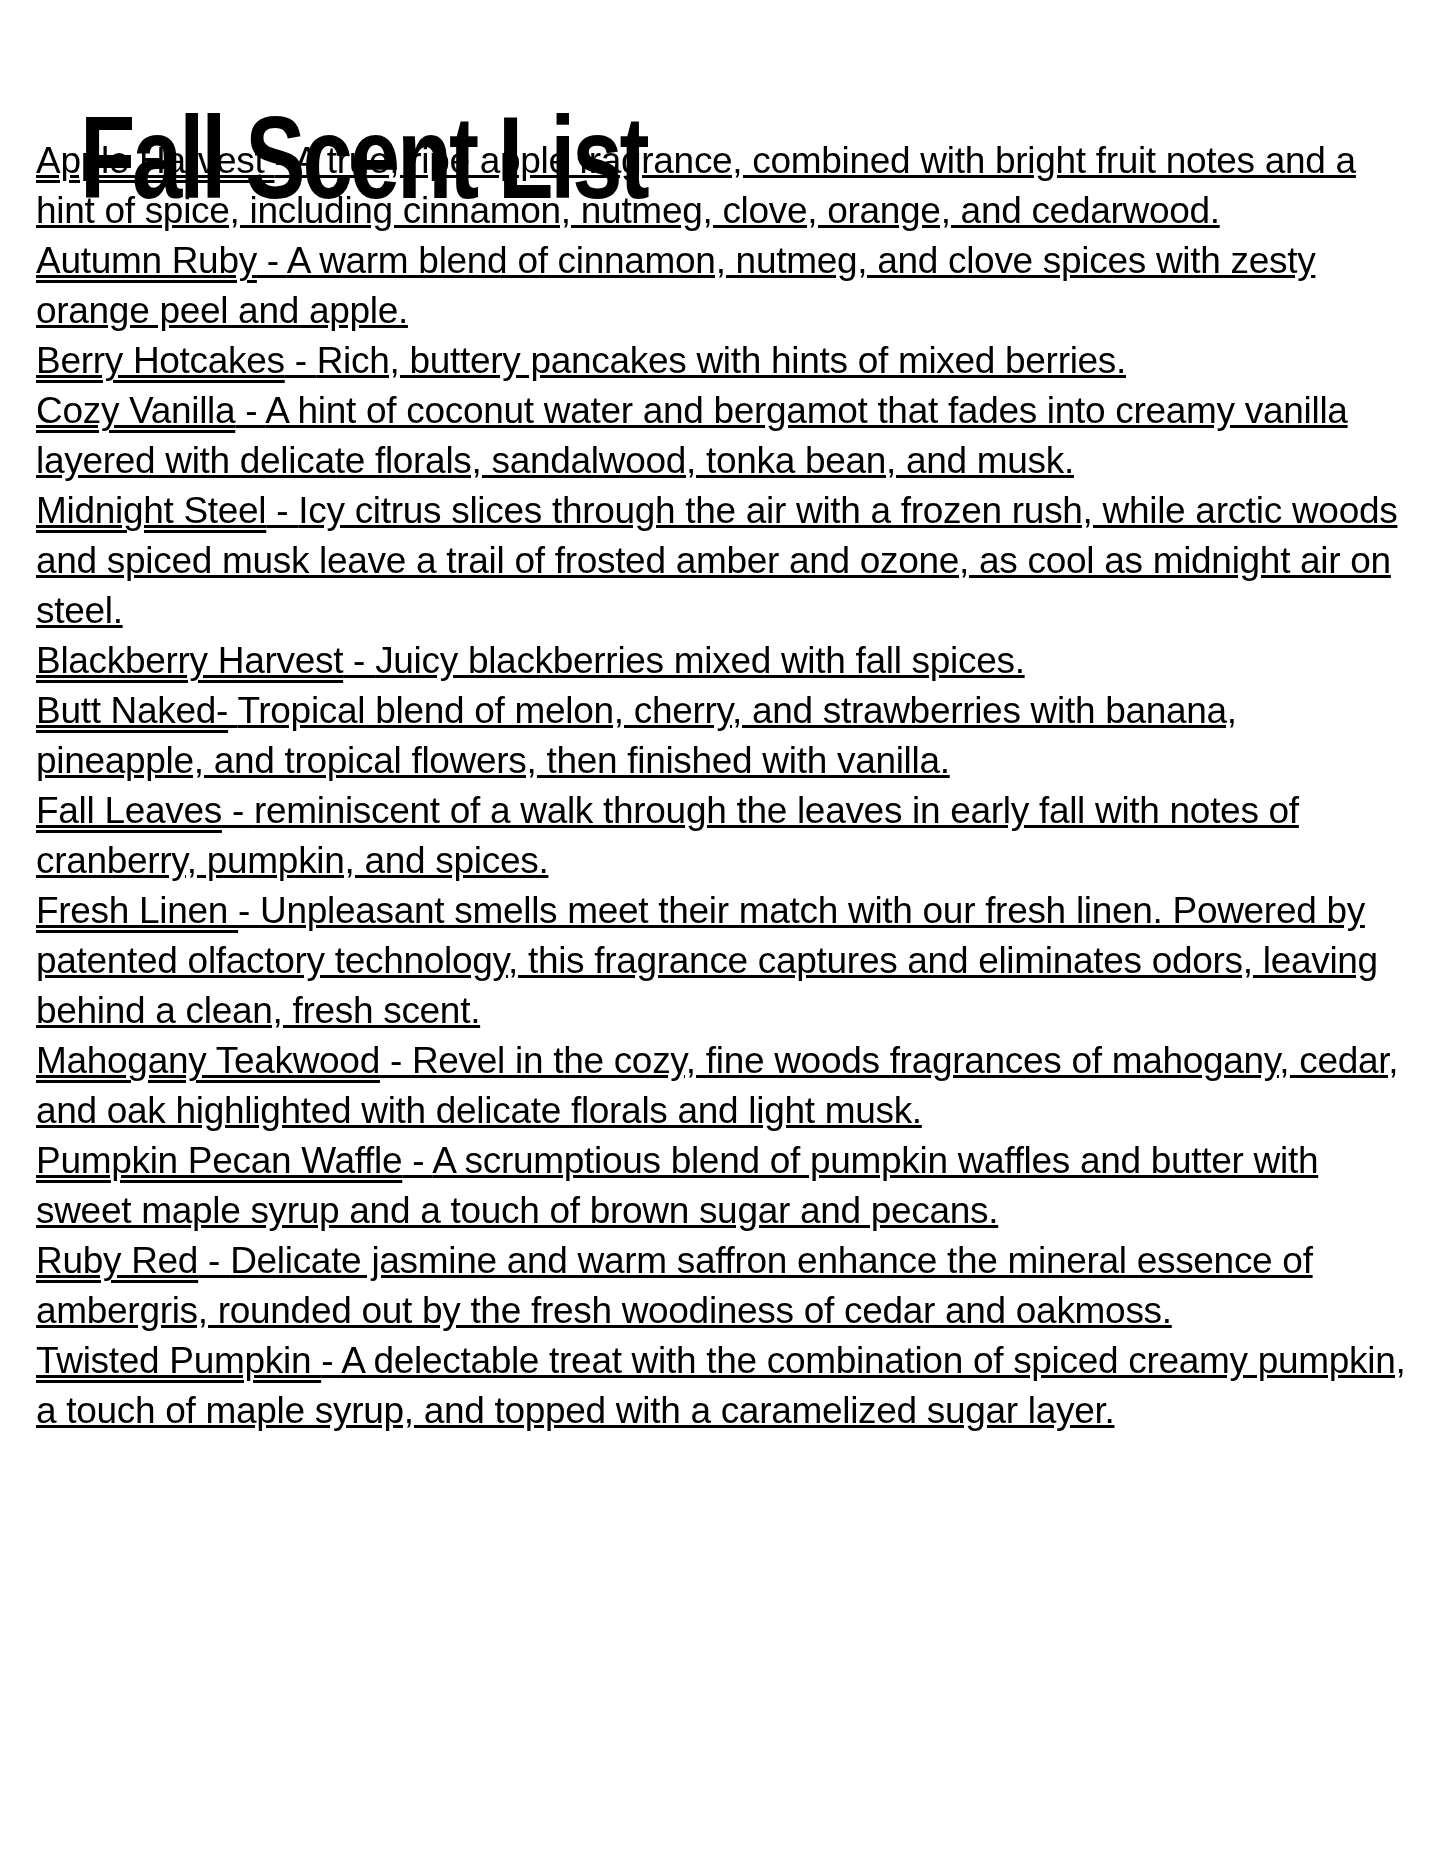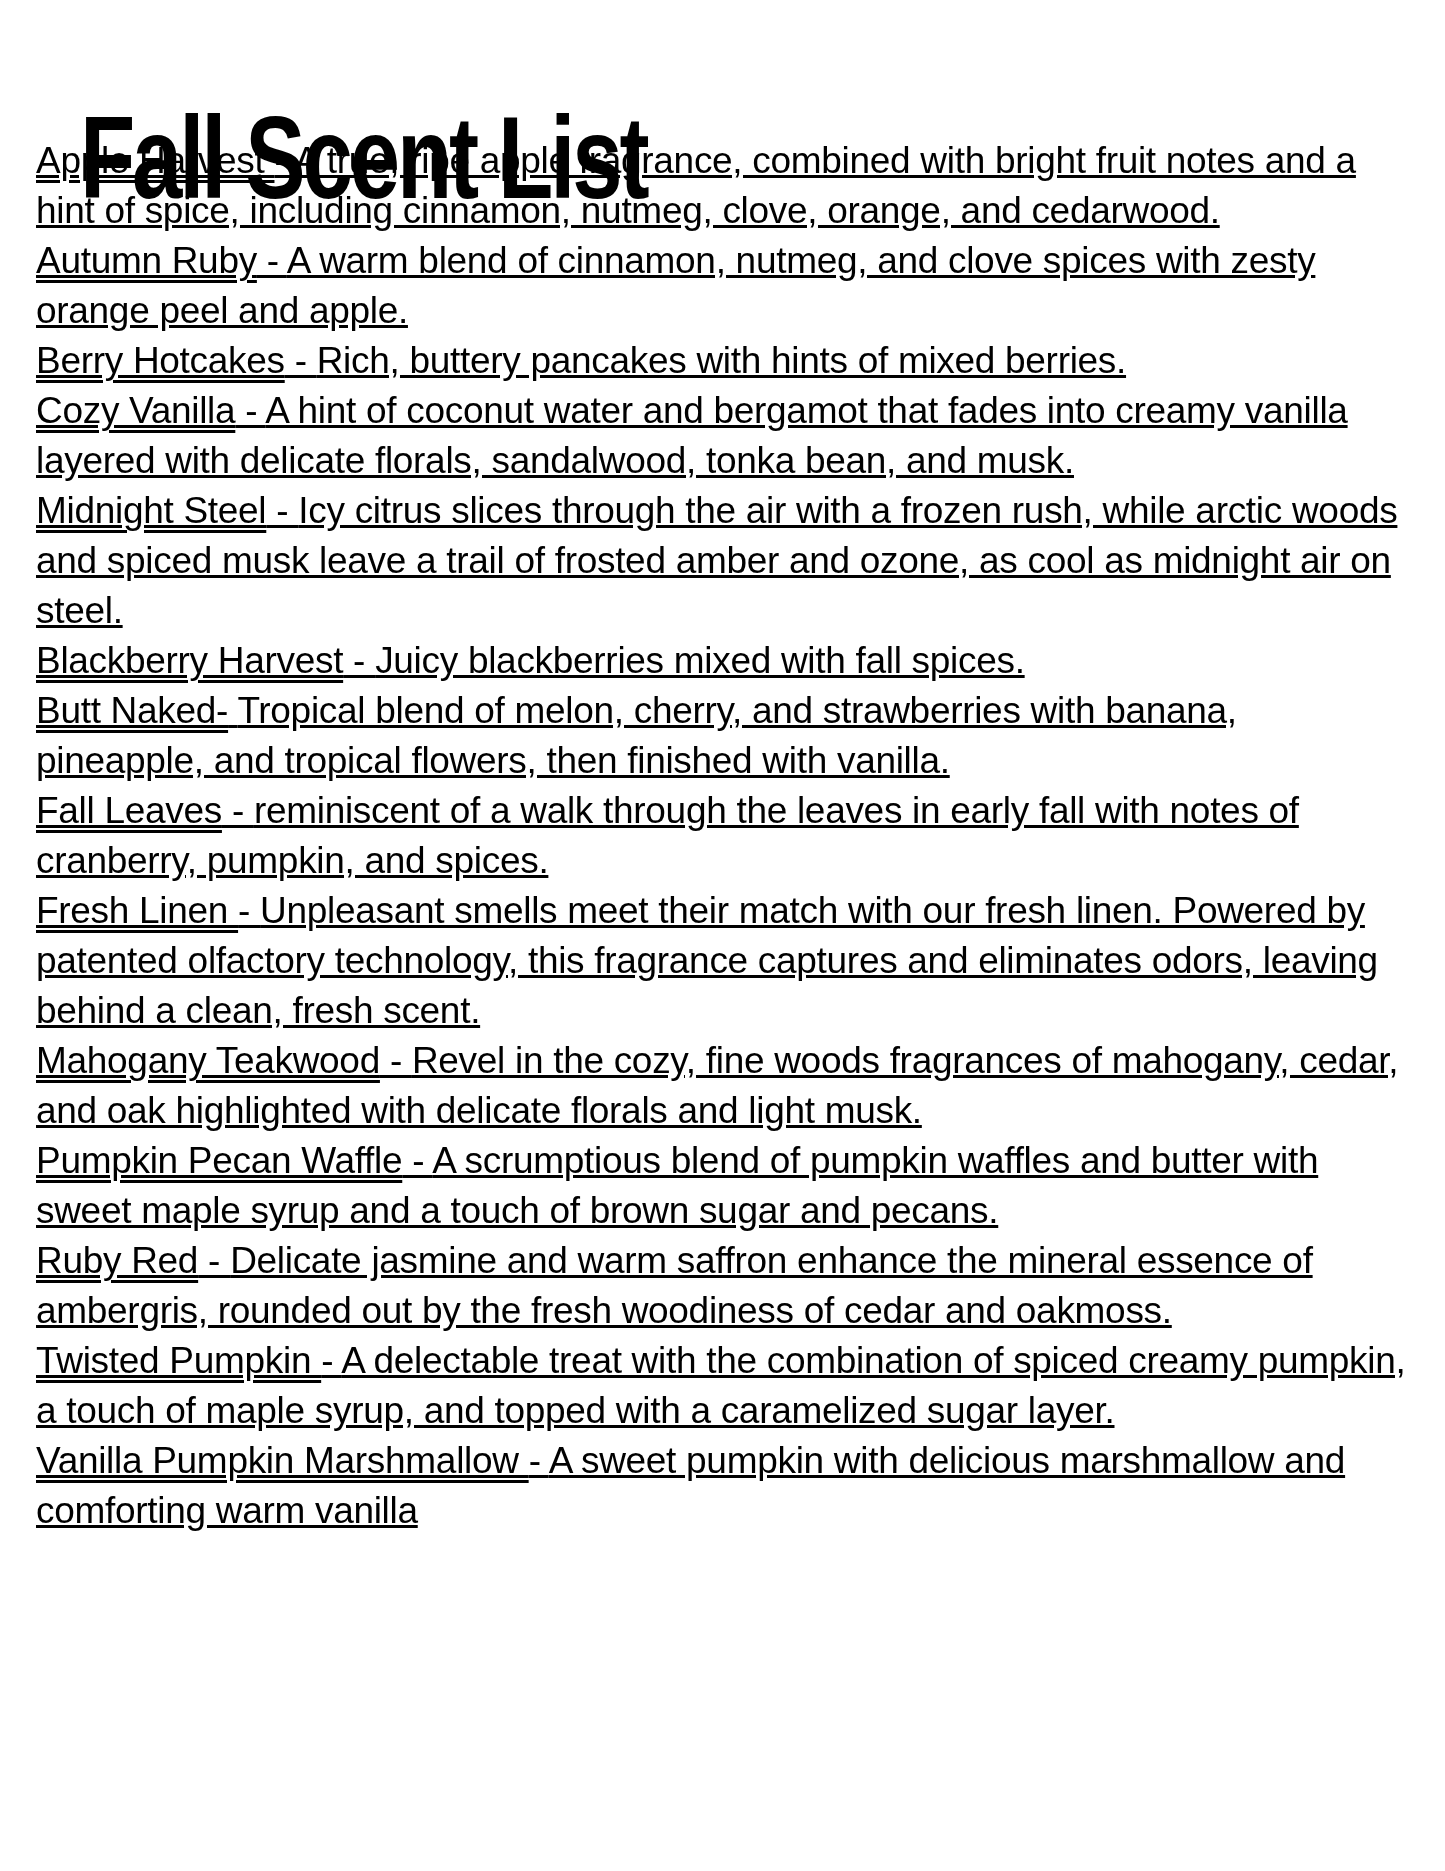--- a/index.html
+++ b/index.html
@@ -69,16 +69,15 @@
 
   <p class="scent-item"><span class="scent-name">Mahogany Teakwood</span><span class="scent-sep"> - </span><span class="scent-desc">Revel in the cozy, fine woods fragrances of mahogany, cedar, and oak highlighted with delicate florals and light musk.</span></p>
 
 
   <p class="scent-item"><span class="scent-name">Pumpkin Pecan Waffle</span><span class="scent-sep"> - </span><span class="scent-desc">A scrumptious blend of pumpkin waffles and butter with sweet maple syrup and a touch of brown sugar and pecans.</span></p>
 
   <p class="scent-item"><span class="scent-name">Ruby Red</span><span class="scent-sep"> - </span><span class="scent-desc">Delicate jasmine and warm saffron enhance the mineral essence of ambergris, rounded out by the fresh woodiness of cedar and oakmoss.</span></p>
 
   <p class="scent-item"><span class="scent-name">Twisted Pumpkin </span><span class="scent-sep">- </span><span class="scent-desc">A delectable treat with the combination of spiced creamy pumpkin, a touch of maple syrup, and topped with a caramelized sugar layer.</span></p>
 
-  <p class="scent-item"><span class="scent-name">Vanilla Pumpkin Marshmallow </span><span class="scent-sep">- </span><span class="scent-desc">A sweet pumpkin with delicious marshmallow and comforting warm vanilla</span></p>
 
 </div>
 </div>
 
 </body></html>

